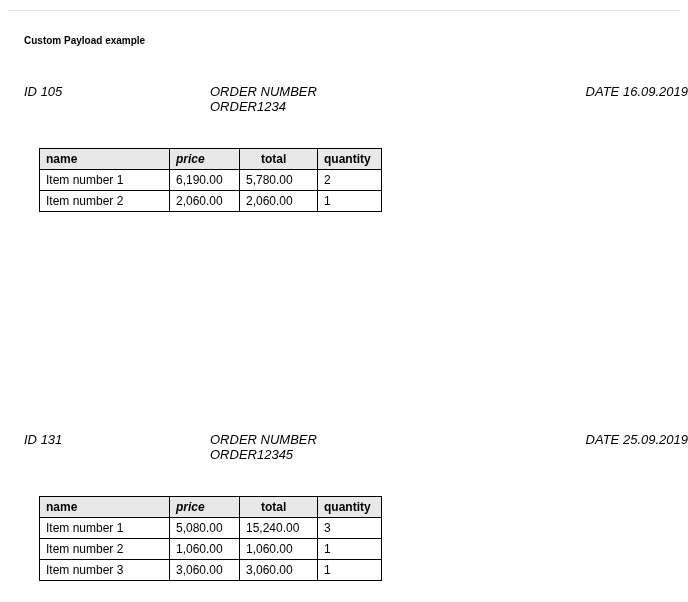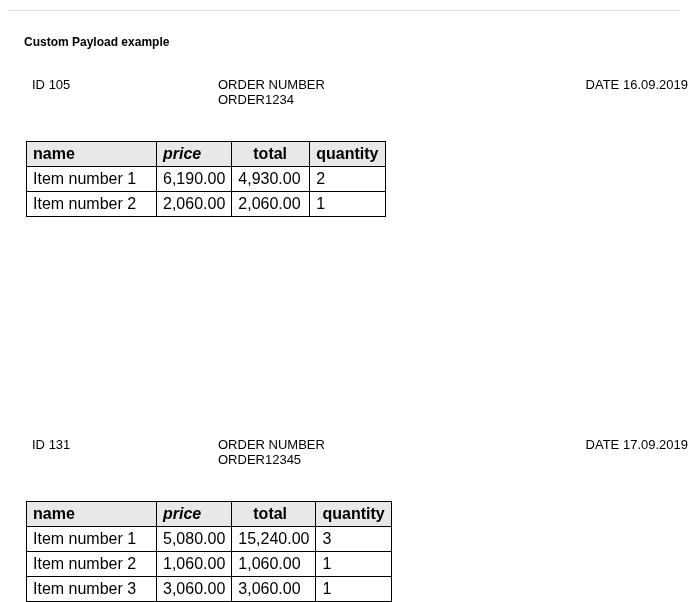--- a/index.html
+++ b/index.html
@@ -16,51 +16,51 @@
       height: 602px;
       padding-top: 10px;
     }
     .top-rule {
       height: 1px;
       background: #e0e0e0;
       margin: 0 8px 24px 8px;
     }
     .page-title {
       font-weight: 700;
-      font-size: 12px;
+      font-size: 10px;
       margin-left: 24px;
-      margin-bottom: 28px;
+      margin-bottom: 38px;
     }
     .order-block {
       margin-left: 24px;
       margin-bottom: 30px;
     }
     .order-header {
       display: flex;
-      margin-left: 8px;
       margin-bottom: 34px;
       font-size: 13px;
+      font-style: italic;
     }
     .col-id {
       width: 186px;
     }
     .col-order {
       width: 166px;
     }
     .col-date {
       flex: 1;
       text-align: right;
     }
     .nowrap {
       white-space: nowrap;
     }
     table {
       border-collapse: collapse;
-      margin-left: 2px;
-      font-size: 16px;
+      margin-left: 15px;
+      font-size: 12px;
     }
     th, td {
       border: 1px solid #000;
       text-align: left;
       padding: 3px 6px;
       vertical-align: middle;
       height: 20px;
     }
     th {
       background: #e8e8e8;
@@ -103,21 +103,21 @@
         <th class="c-name">name</th>
         <th class="c-price">price</th>
         <th class="c-total">total</th>
         <th class="c-qty">quantity</th>
       </tr>
     </thead>
     <tbody>
       <tr>
         <td>Item number 1</td>
         <td>6,190.00</td>
-        <td>4,930.00</td>
+        <td>5,780.00</td>
         <td>2</td>
       </tr>
       <tr>
         <td>Item number 2</td>
         <td>2,060.00</td>
         <td>2,060.00</td>
         <td>1</td>
       </tr>
     </tbody>
   </table>
@@ -130,21 +130,21 @@
     <div class="col-id nowrap">
       <span>ID</span>
       <span>131</span>
     </div>
     <div class="col-order">
       <div>ORDER NUMBER</div>
       <div>ORDER12345</div>
     </div>
     <div class="col-date nowrap">
       <span>DATE</span>
-      <span>17.09.2019</span>
+      <span>25.09.2019</span>
     </div>
   </div>
 
   <table>
     <thead>
       <tr>
         <th class="c-name">name</th>
         <th class="c-price">price</th>
         <th class="c-total">total</th>
         <th class="c-qty">quantity</th>

